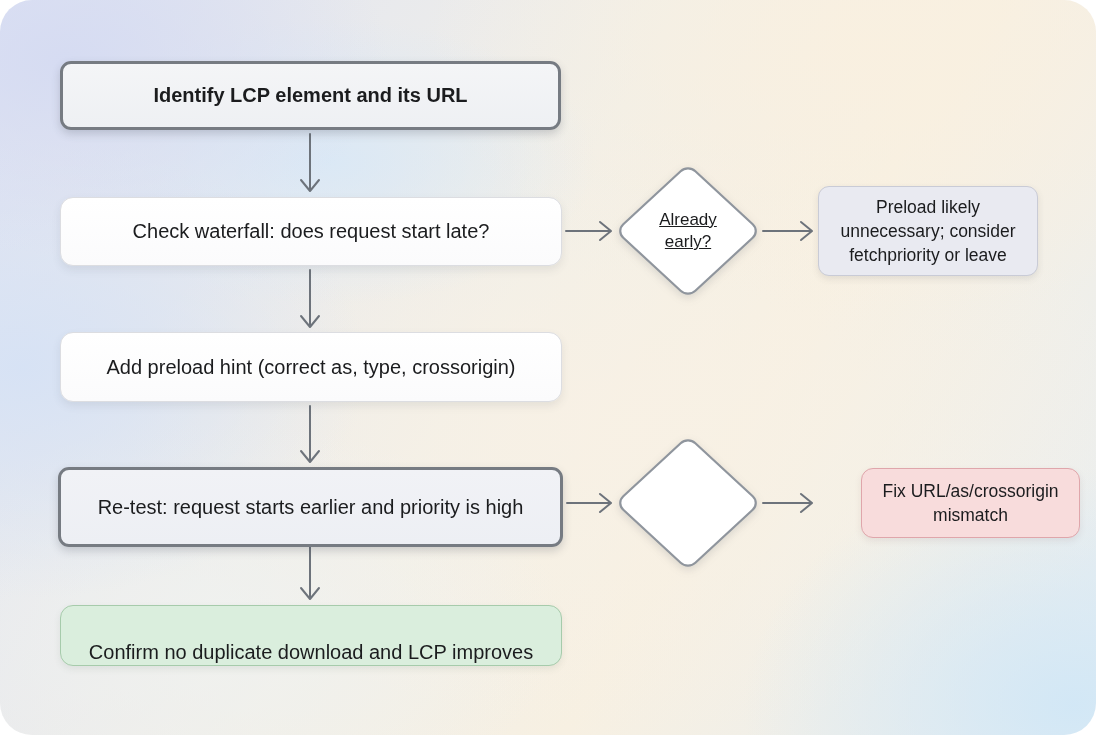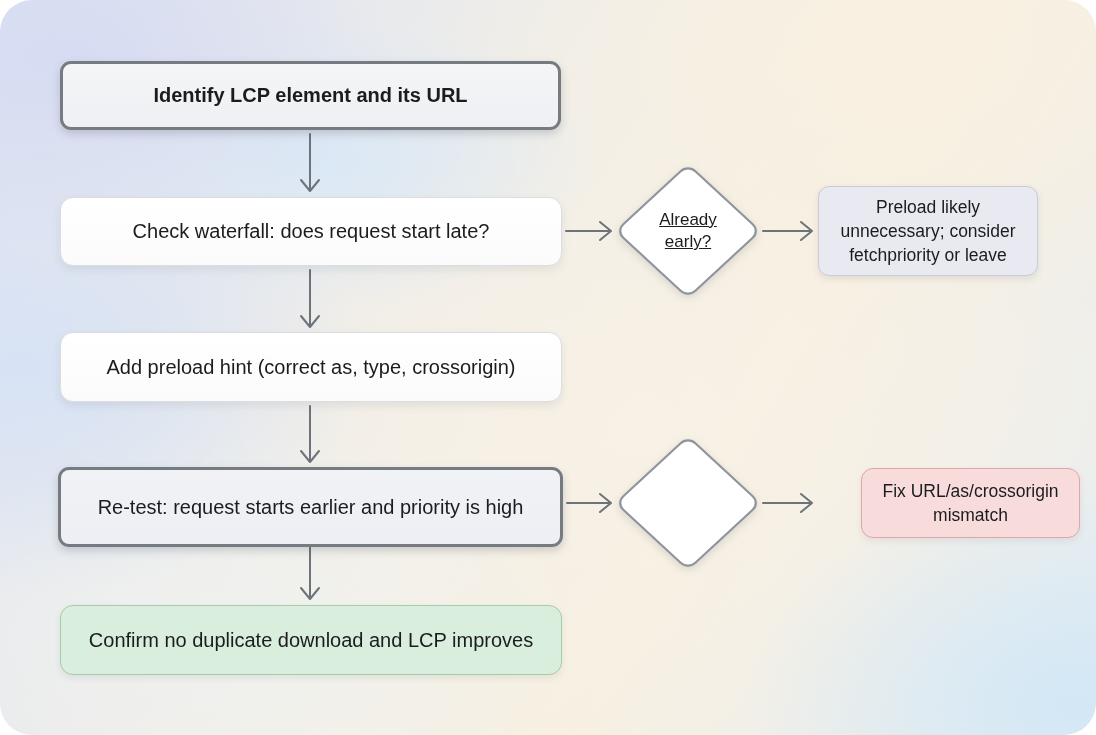--- a/index.html
+++ b/index.html
@@ -161,21 +161,21 @@
   </div>
 
   <div class="node box plain" style="left:60px; top:197px; width:502px; height:69px;">
     <span>Check waterfall: does request start late?</span>
   </div>
 
   <div class="node box strong" style="left:58px; top:467px; width:505px; height:80px; background:linear-gradient(180deg,#f1f2f6 0%,#edeff4 100%);">
     <span>Re-test: request starts earlier and priority is high</span>
   </div>
 
-  <div class="node box success" style="left:60px; top:605px; width:502px; height:70px;">
+  <div class="node box success" style="left:60px; top:605px; width:502px; height:61px;align-items:flex-end;">
     <span>Confirm no duplicate download and LCP improves</span>
   </div>
 
   <div class="diamond-wrap" style="left:616px; top:163px;">
     <svg viewBox="0 0 144 136">
       <rect x="-49" y="-49" width="98" height="98" rx="10" transform="translate(72,68) scale(1.04,0.96) rotate(45)" fill="#ffffff" stroke="#8f959d" stroke-width="2.2" vector-effect="non-scaling-stroke"></rect>
     </svg>
     <div class="diamond-label">Already early?</div>
   </div>
 

